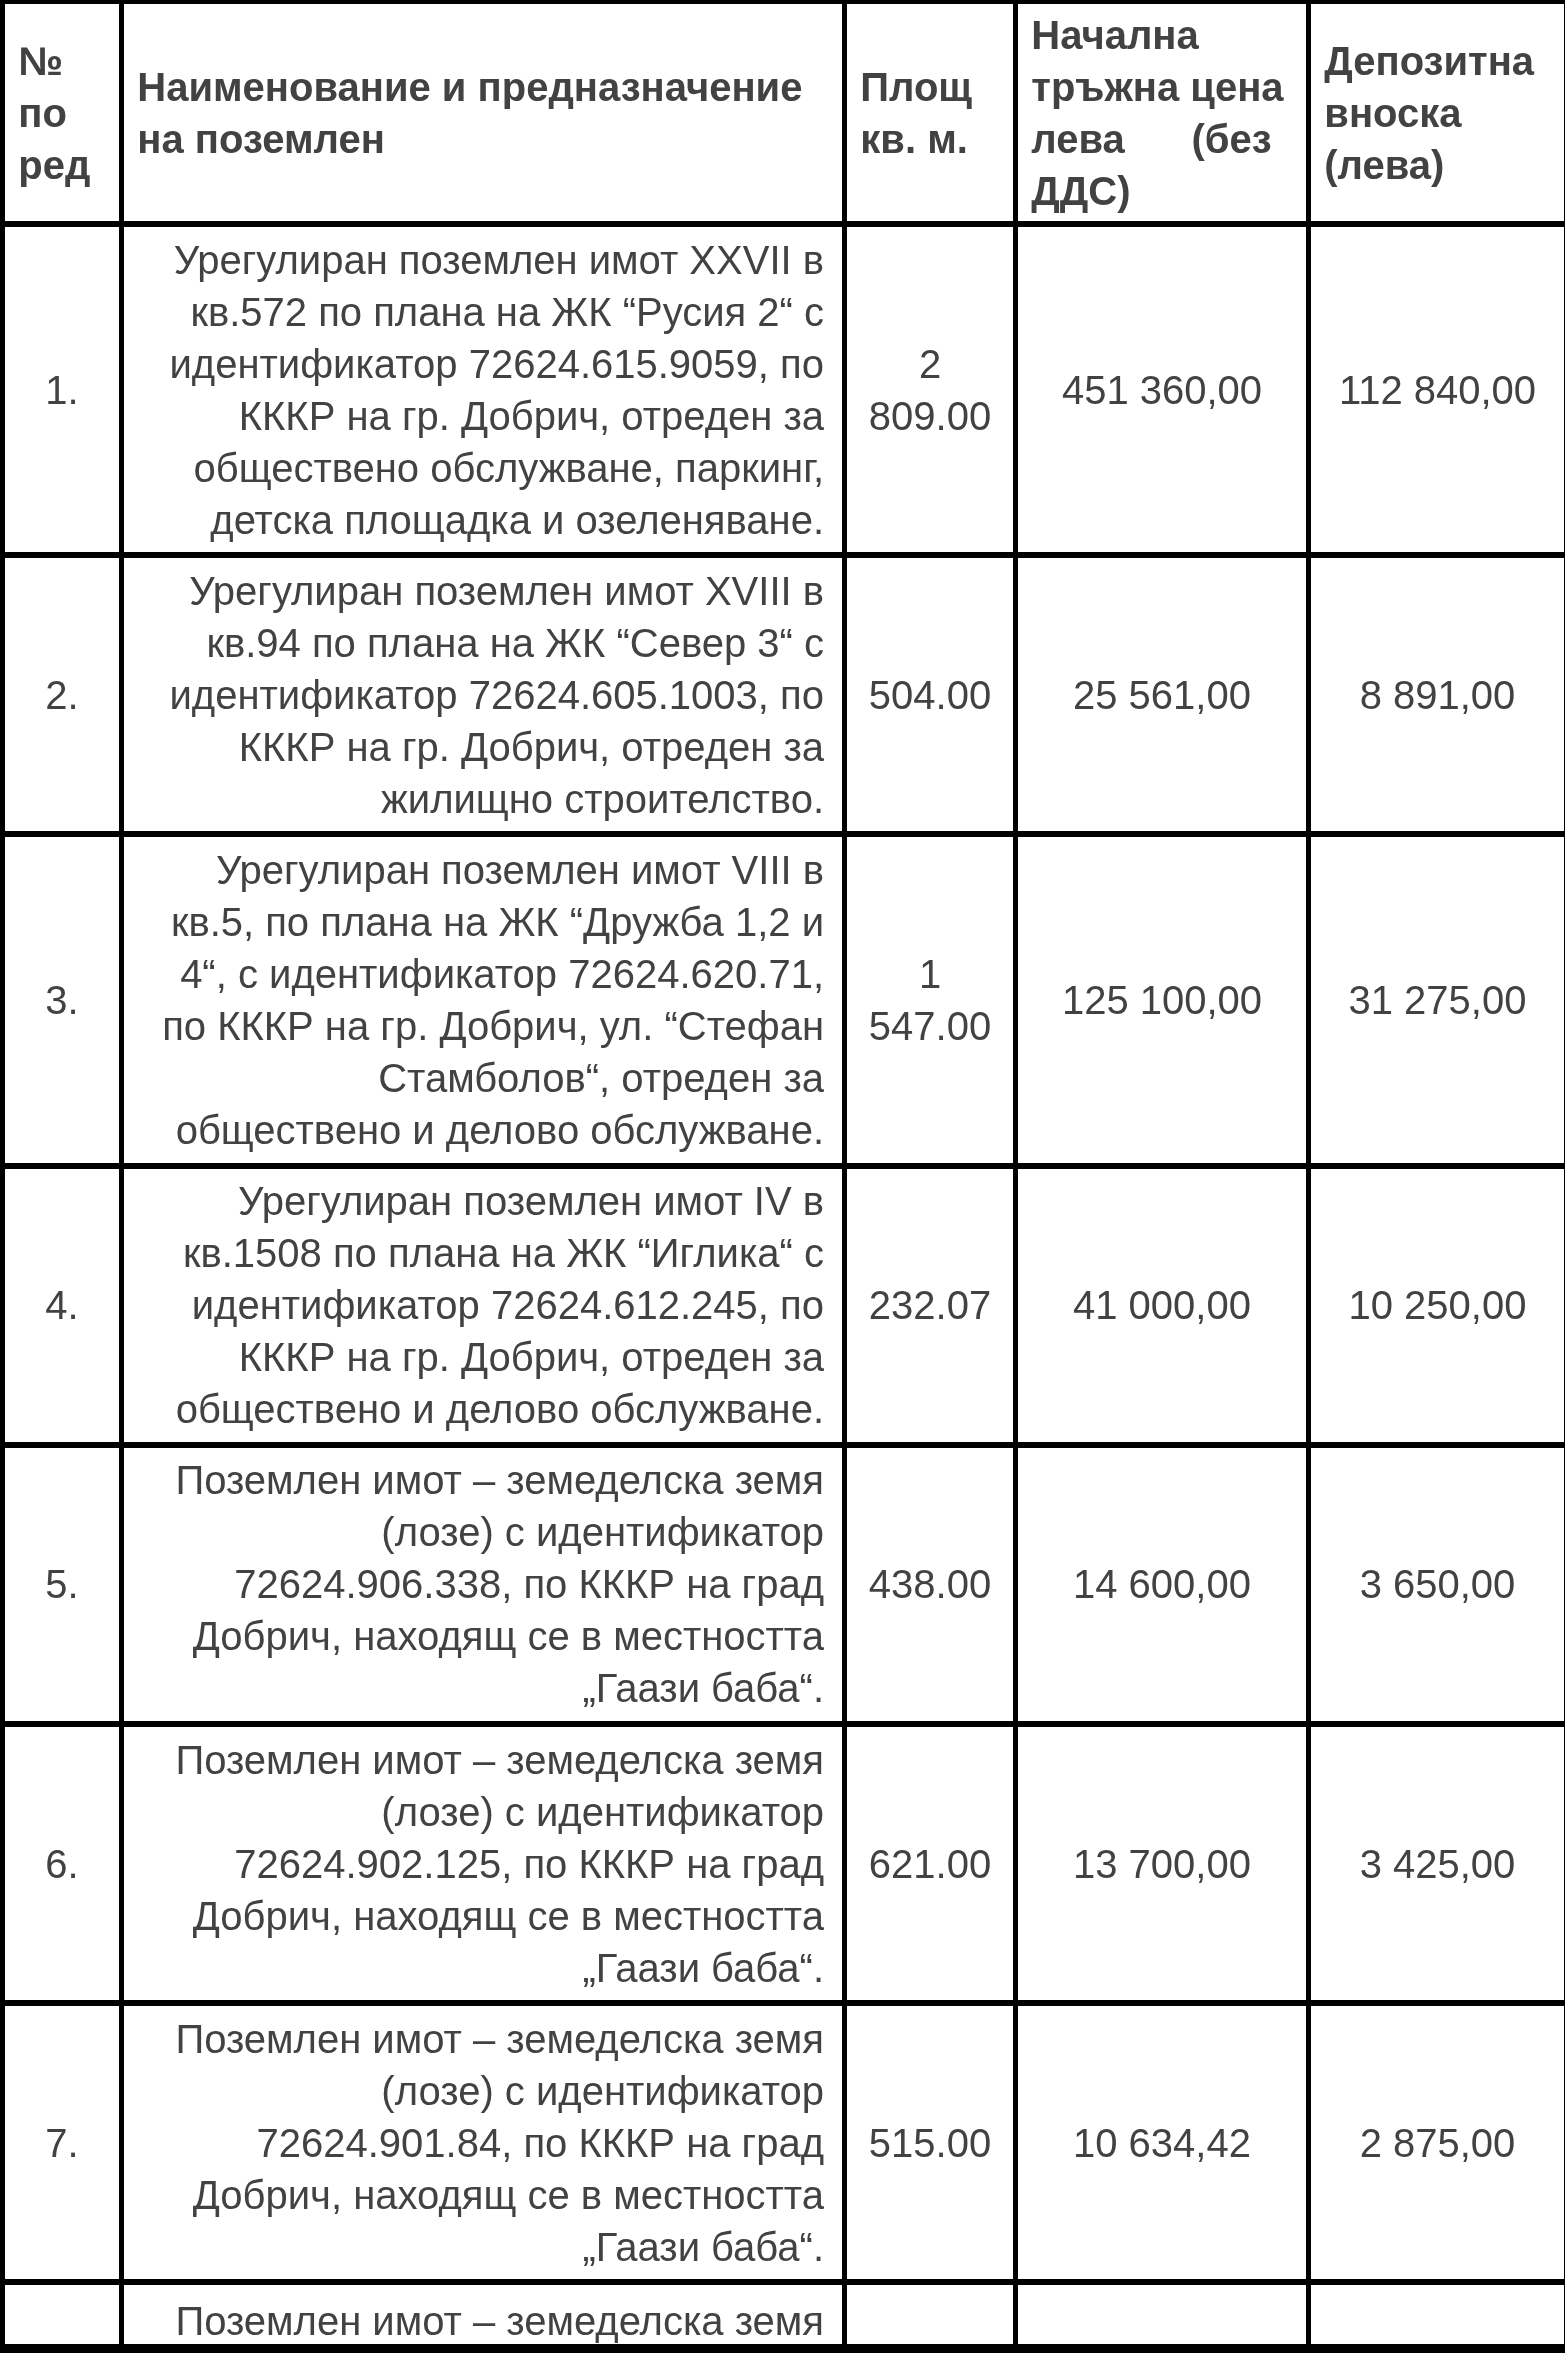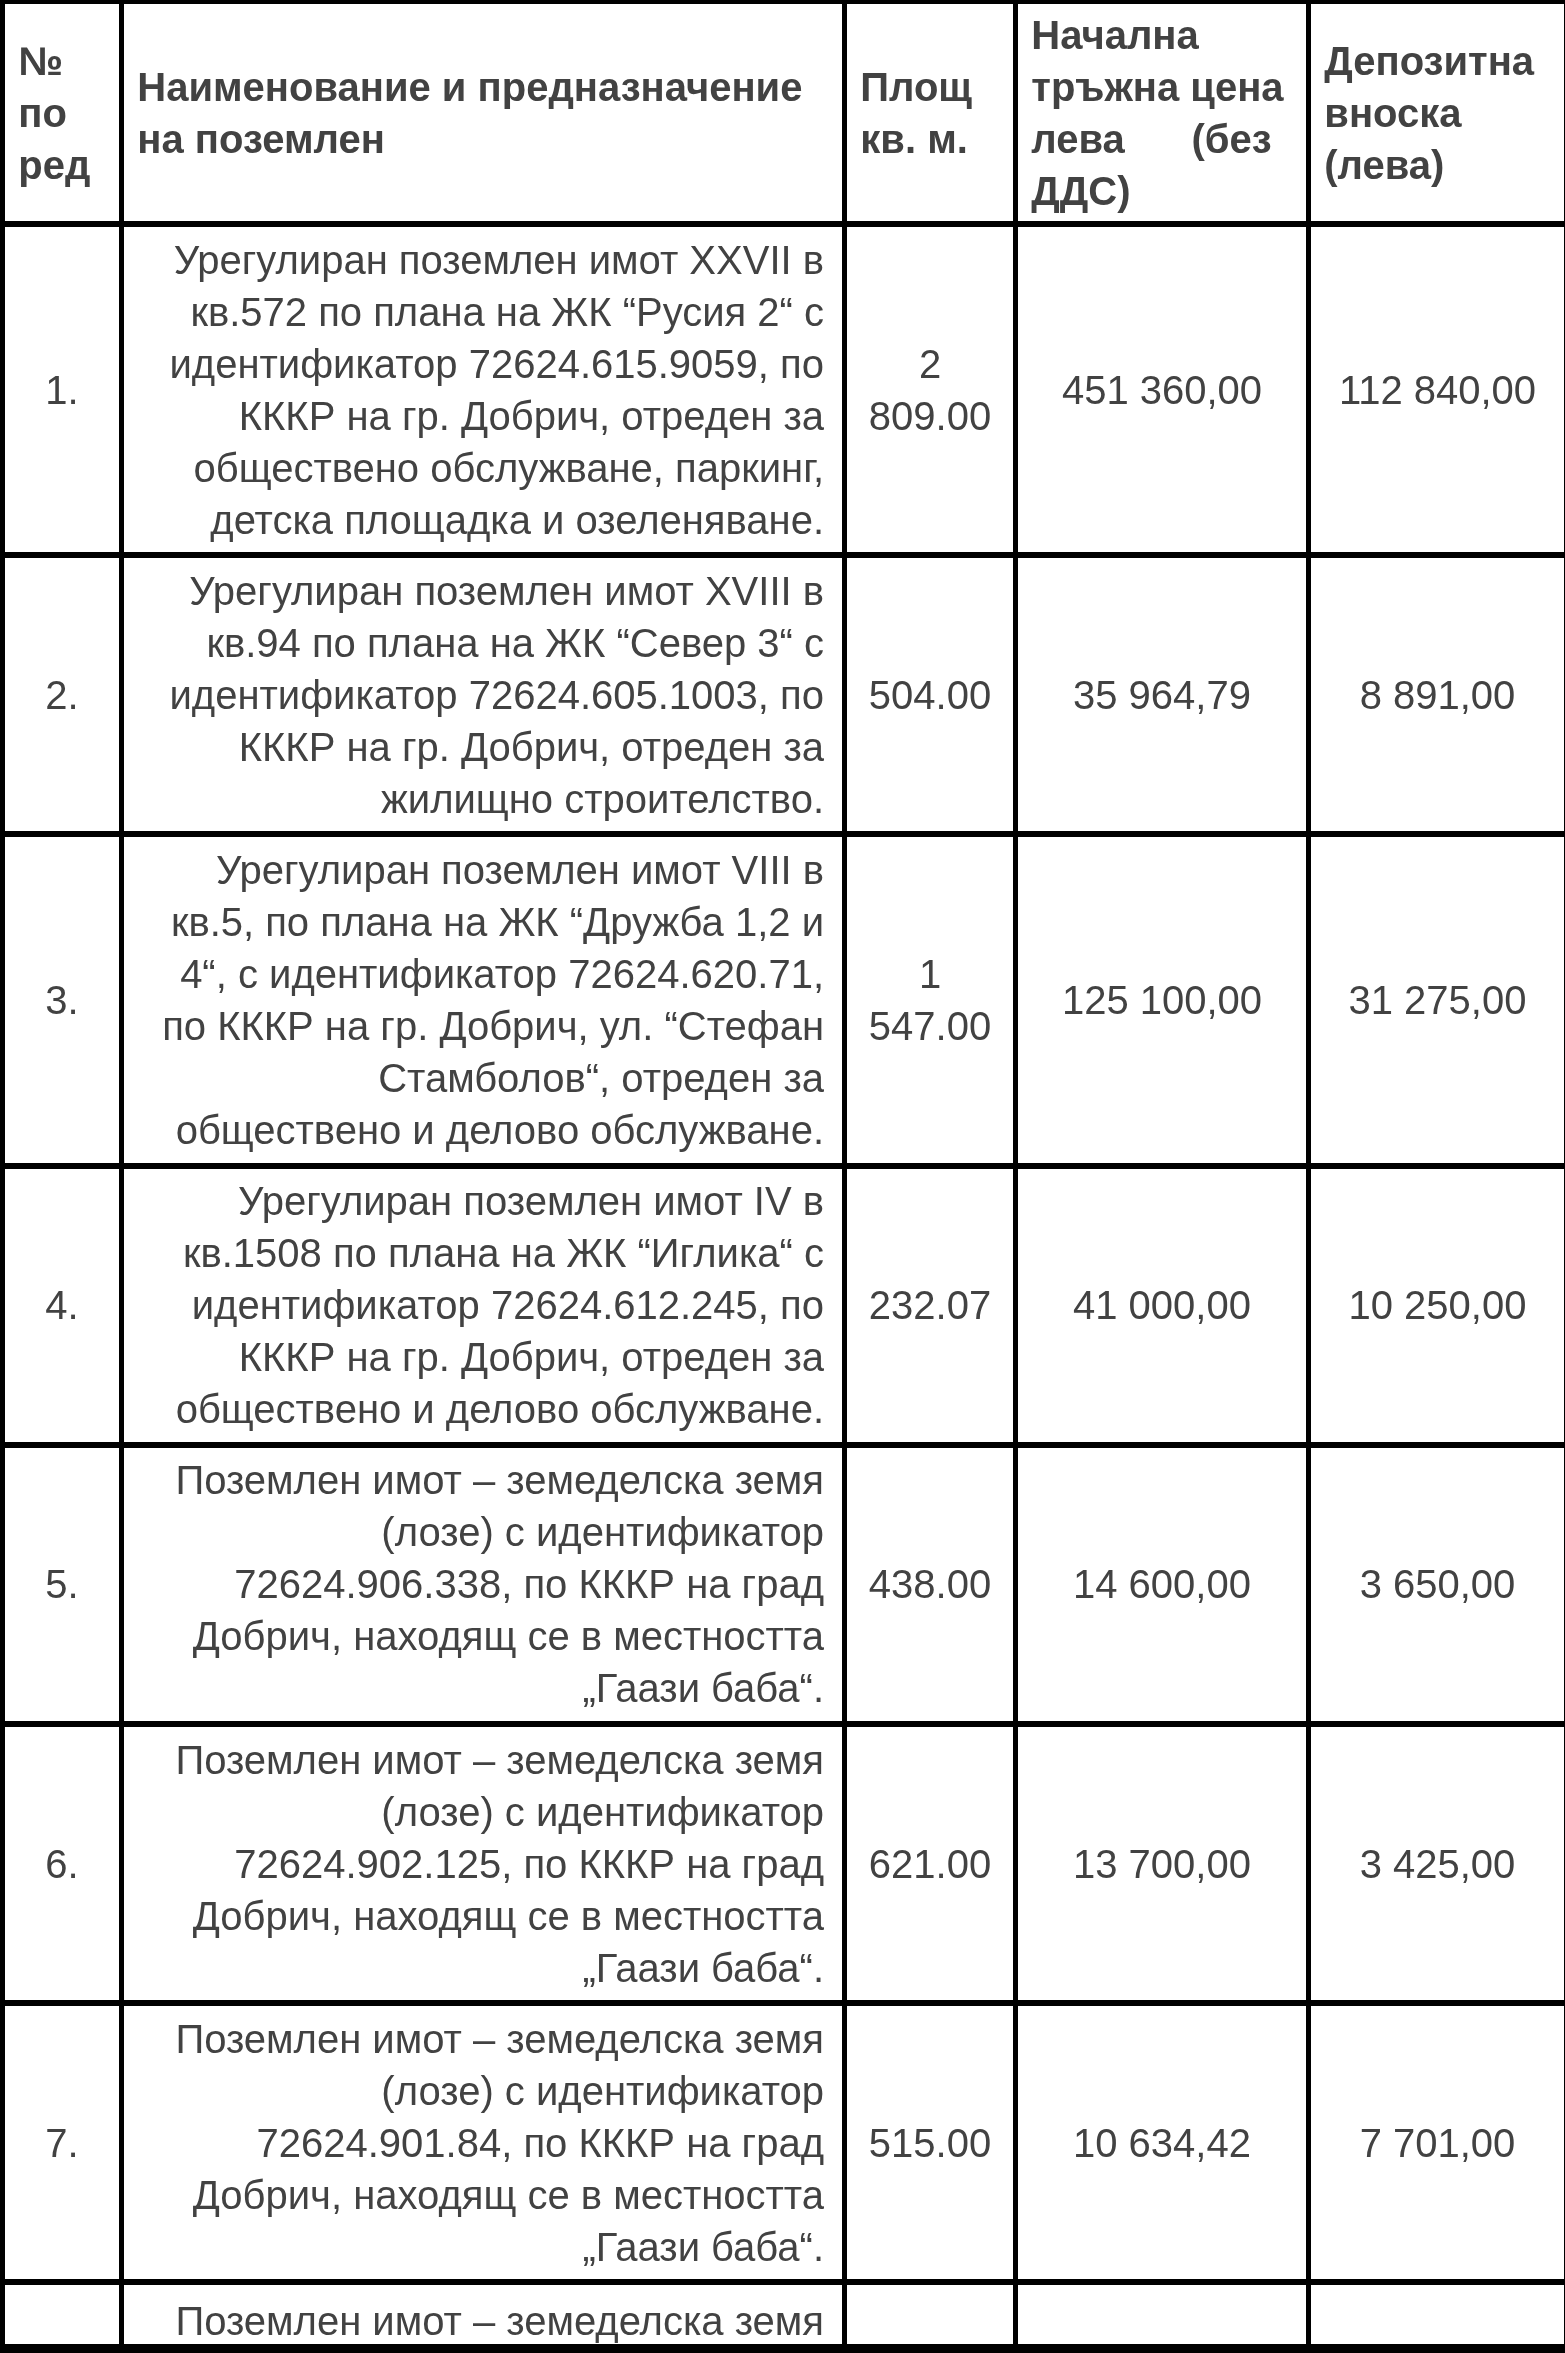--- a/index.html
+++ b/index.html
@@ -106,21 +106,21 @@
       <td class="c-deposit">112 840,00</td>
     </tr>
     <tr style="height:265px">
       <td class="c-num">2.</td>
       <td class="c-name">Урегулиран поземлен имот XVIII в
 кв.94 по плана на ЖК “Север 3“ с
 идентификатор 72624.605.1003, по
 КККР на гр. Добрич, отреден за
 жилищно строителство.</td>
       <td class="c-area">504.00</td>
-      <td class="c-price">35 964,79</td>
+      <td class="c-price">25 561,00</td>
       <td class="c-deposit">8 891,00</td>
     </tr>
     <tr style="height:315px">
       <td class="c-num">3.</td>
       <td class="c-name">Урегулиран поземлен имот VIII в
 кв.5, по плана на ЖК “Дружба 1,2 и
 4“, с идентификатор 72624.620.71,
 по КККР на гр. Добрич, ул. “Стефан
 Стамболов“, отреден за
 обществено и делово обслужване.</td>
@@ -164,21 +164,21 @@
     </tr>
     <tr style="height:269px">
       <td class="c-num">7.</td>
       <td class="c-name">Поземлен имот – земеделска земя
 (лозе) с идентификатор
 72624.901.84, по КККР на град
 Добрич, находящ се в местността
 „Гаази баба“.</td>
       <td class="c-area">515.00</td>
       <td class="c-price">10 634,42</td>
-      <td class="c-deposit">7 701,00</td>
+      <td class="c-deposit">2 875,00</td>
     </tr>
     <tr class="row-cut" style="height:165px">
       <td class="c-num">8.</td>
       <td class="c-name">Поземлен имот – земеделска земя
 (лозе) с идентификатор
 72624.903.7, по КККР на град</td>
       <td class="c-area">700.00</td>
       <td class="c-price">19 950,00</td>
       <td class="c-deposit">4 987,00</td>
     </tr>

